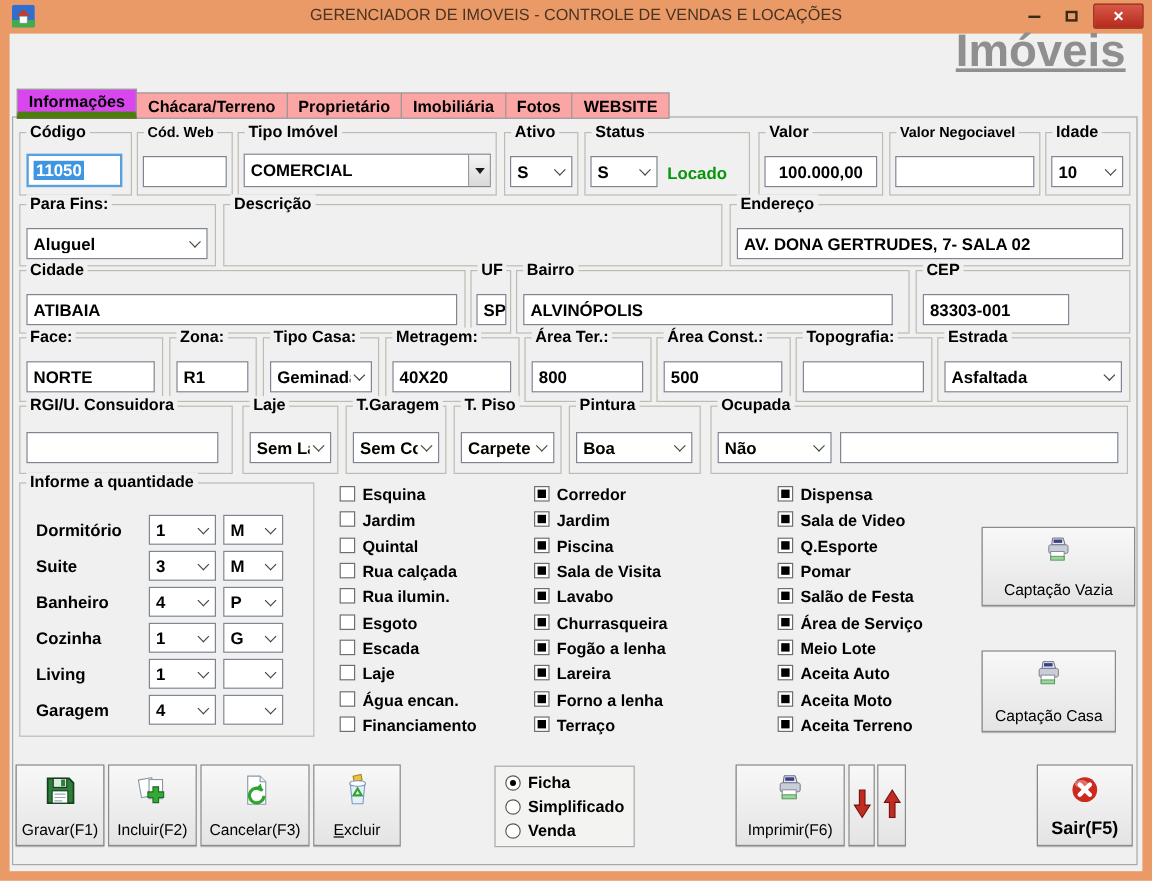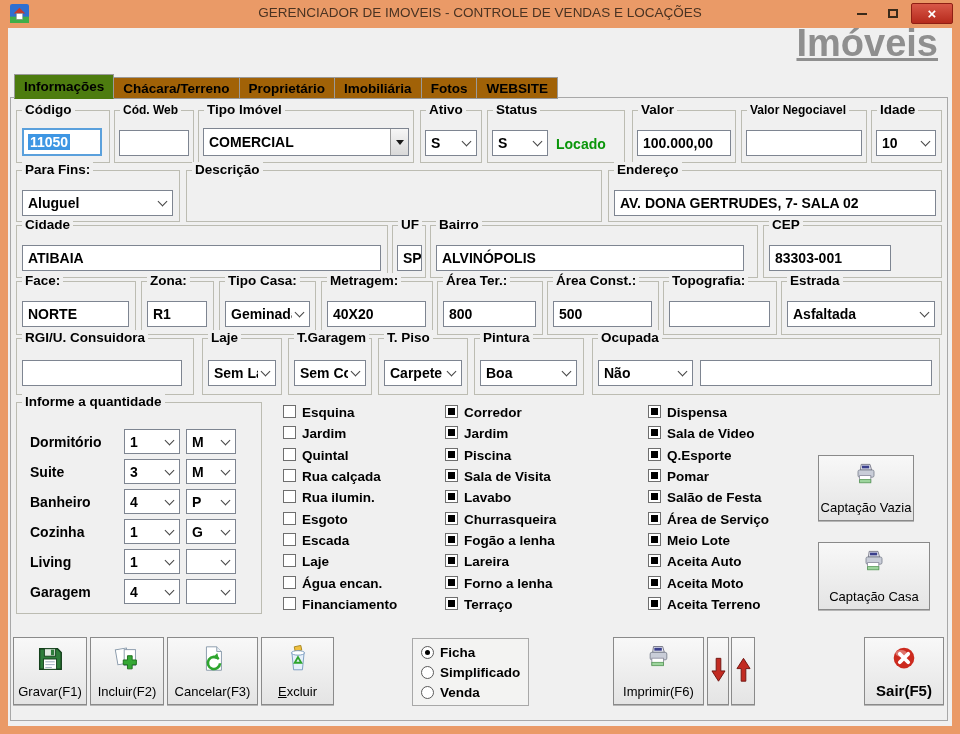--- a/index.html
+++ b/index.html
@@ -9,36 +9,36 @@
   .title-text { position:absolute; left:0; top:5px; width:100%; text-align:center; font-size:13.5px; color:#4a3322; }
   .app-icon { position:absolute; left:10px; top:4px; width:19px; height:19px; }
   .winbtns { position:absolute; right:7px; top:3px; display:flex; gap:5px; align-items:center; }
   .wbtn { width:26px; height:21px; display:flex; align-items:center; justify-content:center; }
   .minbar { width:10px; height:2px; background:#3a2a1a; }
   .maxbox { width:10px; height:9px; border:2px solid #3a2a1a; }
   .wbtn.close { width:42px; background:linear-gradient(#d85848,#b62a1c); border:1px solid #8f1f14; border-radius:2px; color:#fff; font-weight:bold; font-size:15px; }
   .client { position:absolute; left:8px; top:28px; width:944px; height:698px; background:#F0F0F0; }
   .heading { position:absolute; right:22px; top:22px; font-size:38px; font-weight:bold; color:#8F8F8F; text-decoration:underline; }
   .tabs { position:absolute; left:14px; top:74px; display:flex; align-items:flex-end; z-index:3; }
-  .tab { height:22px; padding:0 9px; border:1px solid #9a9a9a; background:#a16207; font-size:13.5px; font-weight:bold; display:flex; align-items:center; margin-left:-1px; }
-  .tab.active { height:25px; background:#4d7c0f; border-bottom:1px solid #4d7c0f; z-index:4; margin-left:0; }
+  .tab { height:22px; padding:0 9px; border:1px solid #9a9a9a; background:#fca5a5; font-size:13.5px; font-weight:bold; display:flex; align-items:center; margin-left:-1px; }
+  .tab.active { height:25px; background:#d946ef; border-bottom:6px solid #4d7c0f; z-index:4; margin-left:0; }
   .tabpage { position:absolute; left:10px; top:97px; width:938px; height:624px; border:1px solid #a8a8a8; background:#F0F0F0; z-index:1; }
   .grp { position:absolute; border:1px solid #bcbcb2; z-index:2; }
   .glabel { position:absolute; left:5px; top:-9px; background:#F0F0F0; padding:0 3px; font-size:13.5px; font-weight:bold; color:#000; white-space:nowrap; }
   .glabel.small { font-size:12px; top:-8px; }
   .edit, .combo { position:absolute; background:#fff; border:1px solid #7e8591; display:flex; align-items:center; padding:0 5px; font-size:14px; font-weight:bold; white-space:nowrap; overflow:hidden; z-index:3; }
   .edit.focus { border:2px solid #5aa0dc; padding:0 4px; }
   .edit .sel { background:#3E96E3; color:#fff; padding:0 2px; }
   .cval { flex:1 1 auto; overflow:hidden; }
   .chev { flex:0 0 7px; width:7px; height:7px; border-right:1.8px solid #444; border-bottom:1.8px solid #444; transform:rotate(45deg); margin:-3px 1px 0 4px; }
   .combo.classic { padding:0; }
   .combo.classic .cval { padding:0 5px; }
   .dropbtn { width:18px; align-self:stretch; background:linear-gradient(#f6f6f6,#d9d9d9); border-left:1px solid #9a9a9a; display:flex; align-items:center; justify-content:center; flex:0 0 18px; }
   .tri { width:0; height:0; border-left:4px solid transparent; border-right:4px solid transparent; border-top:5px solid #1a1a1a; }
-  .ralign { justify-content:flex-start; }
+  .ralign { justify-content:center; }
   .status-note { position:absolute; font-size:14px; font-weight:bold; color:#0A960A; z-index:3; }
   .qrow-label { position:absolute; font-size:14px; font-weight:bold; z-index:3; }
   .cbrow { position:absolute; display:flex; gap:6px; font-size:13.5px; font-weight:bold; white-space:nowrap; z-index:3; }
   .box { width:13px; height:13px; background:#fff; border:1px solid #6e6e6e; flex:0 0 13px; position:relative; }
   .box.fill::after { content:""; position:absolute; left:2px; top:2px; width:7px; height:7px; background:#000; }
   .btn { position:absolute; border:1px solid #8a8a8a; background:linear-gradient(#f8f8f8,#e4e4e4); box-shadow:0 1px 0 #b5b5b5; display:flex; flex-direction:column; align-items:center; justify-content:flex-end; padding-bottom:5px; font-size:13px; color:#000; z-index:3; }
   .btn .icon { position:absolute; top:6px; }
   .btn.center { justify-content:center; padding-bottom:0; }
   .radio-panel { position:absolute; border:1px solid #a8a8a8; background:#f3f3f2; z-index:3; }
   .rrow { position:absolute; display:flex; gap:6px; align-items:center; font-size:13.5px; font-weight:bold; z-index:4; }
@@ -497,21 +497,21 @@
     </div>
   <div class="cbrow" style="left:648px;top:576px">
       <span class="box fill"></span>
       <span>Aceita Moto</span>
     </div>
   <div class="cbrow" style="left:648px;top:597px">
       <span class="box fill"></span>
       <span>Aceita Terreno</span>
     </div>
 
-  <div class="btn" style="left:818px;top:455px;width:96px;height:66px">
+  <div class="btn" style="left:818px;top:439px;width:128px;height:66px">
     <span class="icon">
       <svg width="26" height="24" viewBox="0 0 32 30">
           <path d="M10 3 h11 l2 7 H9 z" fill="#e8eaf2" stroke="#667"></path>
           <rect x="11" y="4.5" width="9" height="3.5" fill="#3a3f8c"></rect>
           <rect x="6" y="10" width="20" height="9" rx="2" fill="#c9cdd8" stroke="#767c8a"></rect>
           <rect x="8" y="17" width="14" height="8" fill="#fff" stroke="#889"></rect>
           <rect x="8" y="22" width="14" height="4" fill="#9cd49c" stroke="#5a9a5a"></rect>
         </svg>
     </span>
     <span>Captação Vazia</span>

